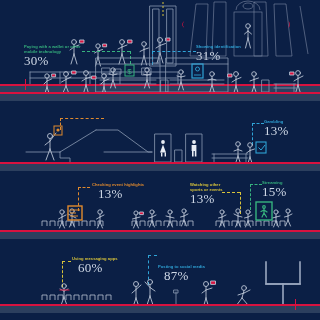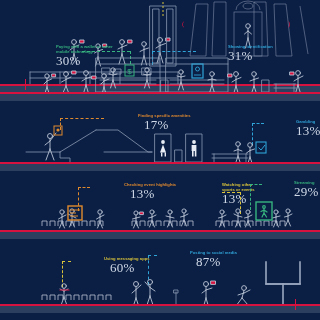--- a/index.html
+++ b/index.html
@@ -21,21 +21,21 @@
   .ground .rule{position:absolute;left:0;width:320px;height:2px;background:#d8123f;}
   .ground .slab{position:absolute;left:0;width:320px;top:2px;height:7px;background:#2c3f5e;}
 
   
   .crosshair{position:absolute;width:11px;height:11px;}
   .crosshair:before,.crosshair:after{content:"";position:absolute;background:#d8123f;}
   .crosshair:before{left:0;top:5px;width:11px;height:1px;}
   .crosshair:after{left:5px;top:0;width:1px;height:11px;}
 
   
-  .callout{position:absolute;margin-left:32px;}
+  .callout{position:absolute;}
   .callout .cap{
     font-size:4.1px;line-height:5.2px;font-weight:bold;
     letter-spacing:.05px;white-space:pre-line;
   }
   .callout .pct{
     font-size:13px;line-height:14px;color:#cfd8e6;
     font-weight:400;letter-spacing:.2px;
     font-family:"Liberation Serif","DejaVu Serif",serif;
   }
   .callout.right{text-align:left;}
@@ -290,24 +290,20 @@
     </svg>
 
     <div class="ground" style="top:52px;">
       <div class="rule"></div>
         <div class="slab"></div>
     </div>
   </div>
 
   <div class="band" style="top:110px;height:64px;">
 
-    <div class="callout" style="left:106px;top:3px;color:#e08a2e;">
-      <div class="cap">Finding specific amenities</div>
-      <div class="pct" style="margin-left:6px;">17%</div>
-    </div>
     <div class="lead-h" style="left:60px;top:8px;width:44px;color:#e08a2e;"></div>
     <div class="lead-v" style="left:60px;top:8px;height:12px;color:#e08a2e;"></div>
 
     <div class="callout right" style="left:264px;top:9px;color:#2fa3d6;">
       <div class="cap">Gambling</div>
       <div class="pct">13%</div>
     </div>
     <div class="lead-h" style="left:252px;top:13px;width:12px;color:#2fa3d6;"></div>
     <div class="lead-v" style="left:252px;top:13px;height:22px;color:#2fa3d6;"></div>
 
@@ -396,21 +392,21 @@
     <div class="callout" style="left:190px;top:2px;color:#d8c33a;text-align:left;">
       <div class="cap">Watching other
 sports or events</div>
       <div class="pct">13%</div>
     </div>
     <div class="lead-h" style="left:222px;top:12px;width:18px;color:#d8c33a;"></div>
     <div class="lead-v" style="left:240px;top:12px;height:22px;color:#d8c33a;"></div>
 
     <div class="callout right" style="left:262px;top:0px;color:#36b37e;">
       <div class="cap">Streaming</div>
-      <div class="pct">29%</div>
+      <div class="pct">15%</div>
     </div>
     <div class="lead-h" style="left:250px;top:4px;width:12px;color:#36b37e;"></div>
     <div class="lead-v" style="left:250px;top:4px;height:26px;color:#36b37e;"></div>
 
     <svg class="band-art" width="320" height="66" viewBox="0 0 320 66" style="top:0;">
 
       <g class="seat">
         <g>
           <path d="M42 46 v-5 h5 v5 M50 46 v-5 h5 v5 M58 46 v-5 h5 v5 M66 46 v-5 h5 v5
                    M74 46 v-5 h5 v5 M82 46 v-5 h5 v5 M90 46 v-5 h5 v5 M98 46 v-5 h5 v5"></path>
@@ -531,21 +527,21 @@
 
   <div class="band" style="top:248px;height:72px;">
 
     <div class="callout" style="left:72px;top:8px;color:#d8c33a;">
       <div class="cap">Using messaging apps</div>
       <div class="pct" style="margin-left:6px;">60%</div>
     </div>
     <div class="lead-h" style="left:62px;top:13px;width:9px;color:#d8c33a;"></div>
     <div class="lead-v" style="left:62px;top:13px;height:26px;color:#d8c33a;"></div>
 
-    <div class="callout" style="left:158px;top:2px;color:#2fa3d6;">
+    <div class="callout" style="left:158px;top:16px;color:#2fa3d6;">
       <div class="cap">Posting to social media</div>
       <div class="pct" style="margin-left:6px;">87%</div>
     </div>
     <div class="lead-h" style="left:148px;top:7px;width:9px;color:#2fa3d6;"></div>
     <div class="lead-v" style="left:148px;top:7px;height:30px;color:#2fa3d6;"></div>
 
     <svg class="band-art" width="320" height="72" viewBox="0 0 320 72" style="top:0;">
 
       <g class="seat">
         <path d="M42 52 v-5 h5 v5 M50 52 v-5 h5 v5 M58 52 v-5 h5 v5 M66 52 v-5 h5 v5

